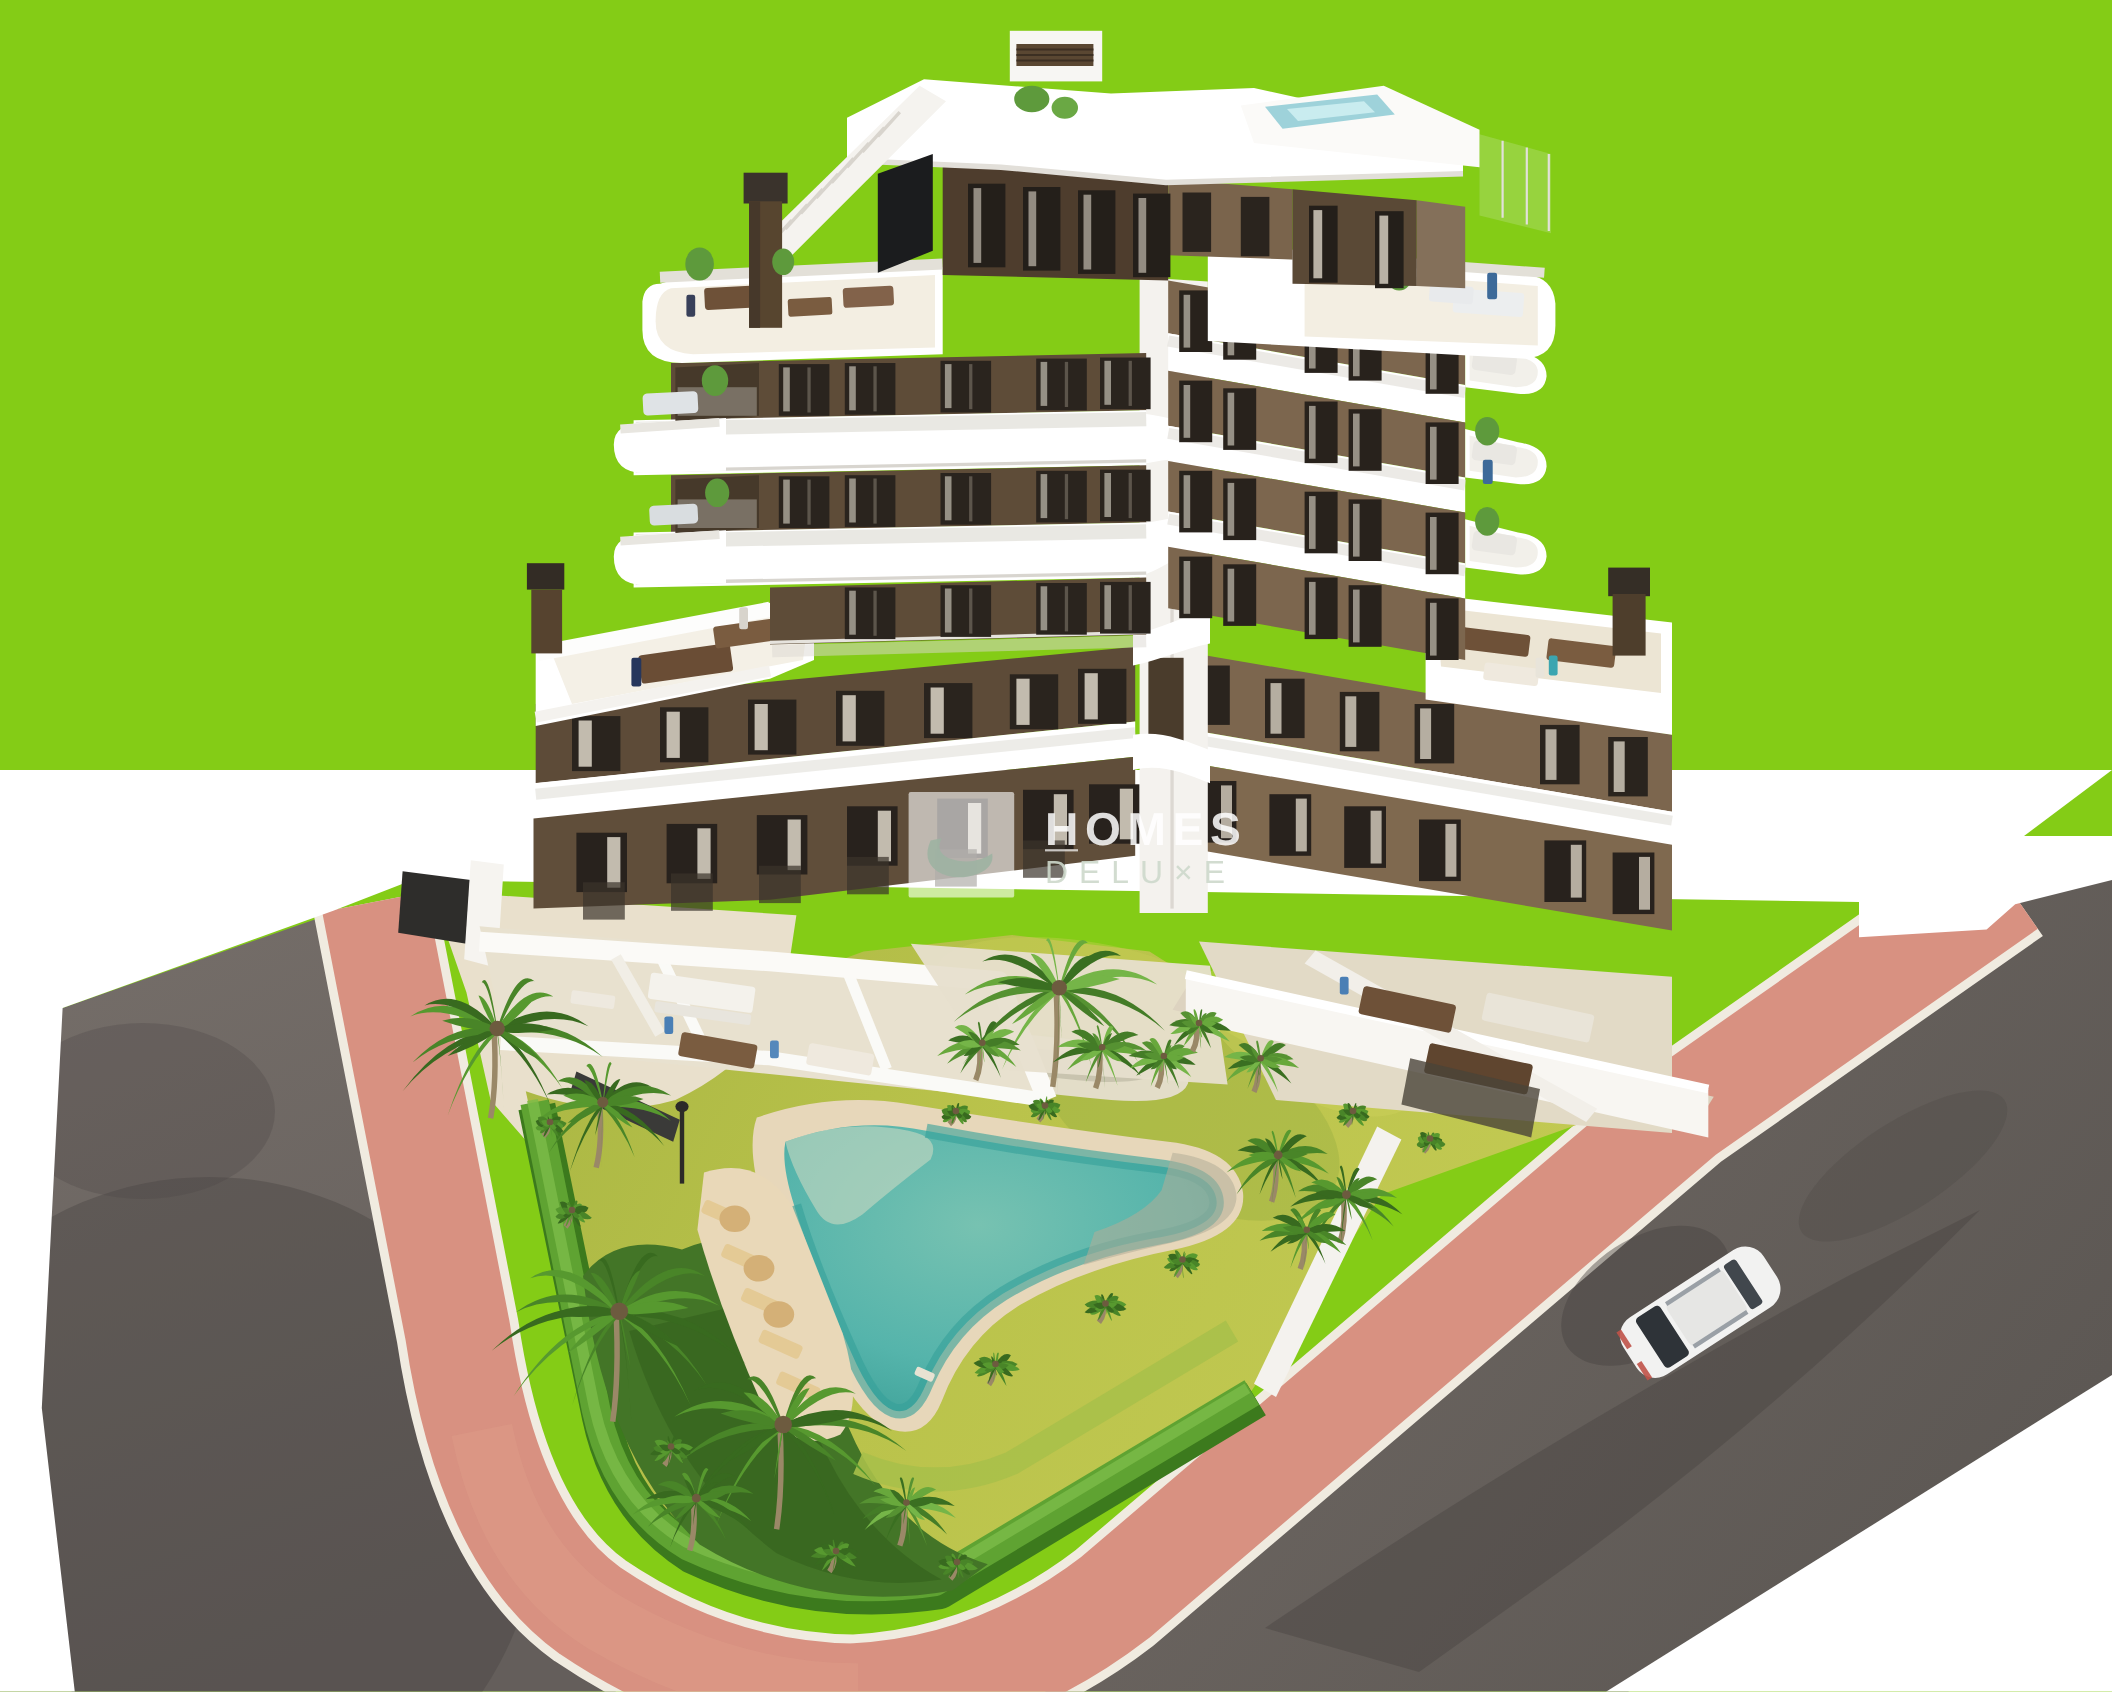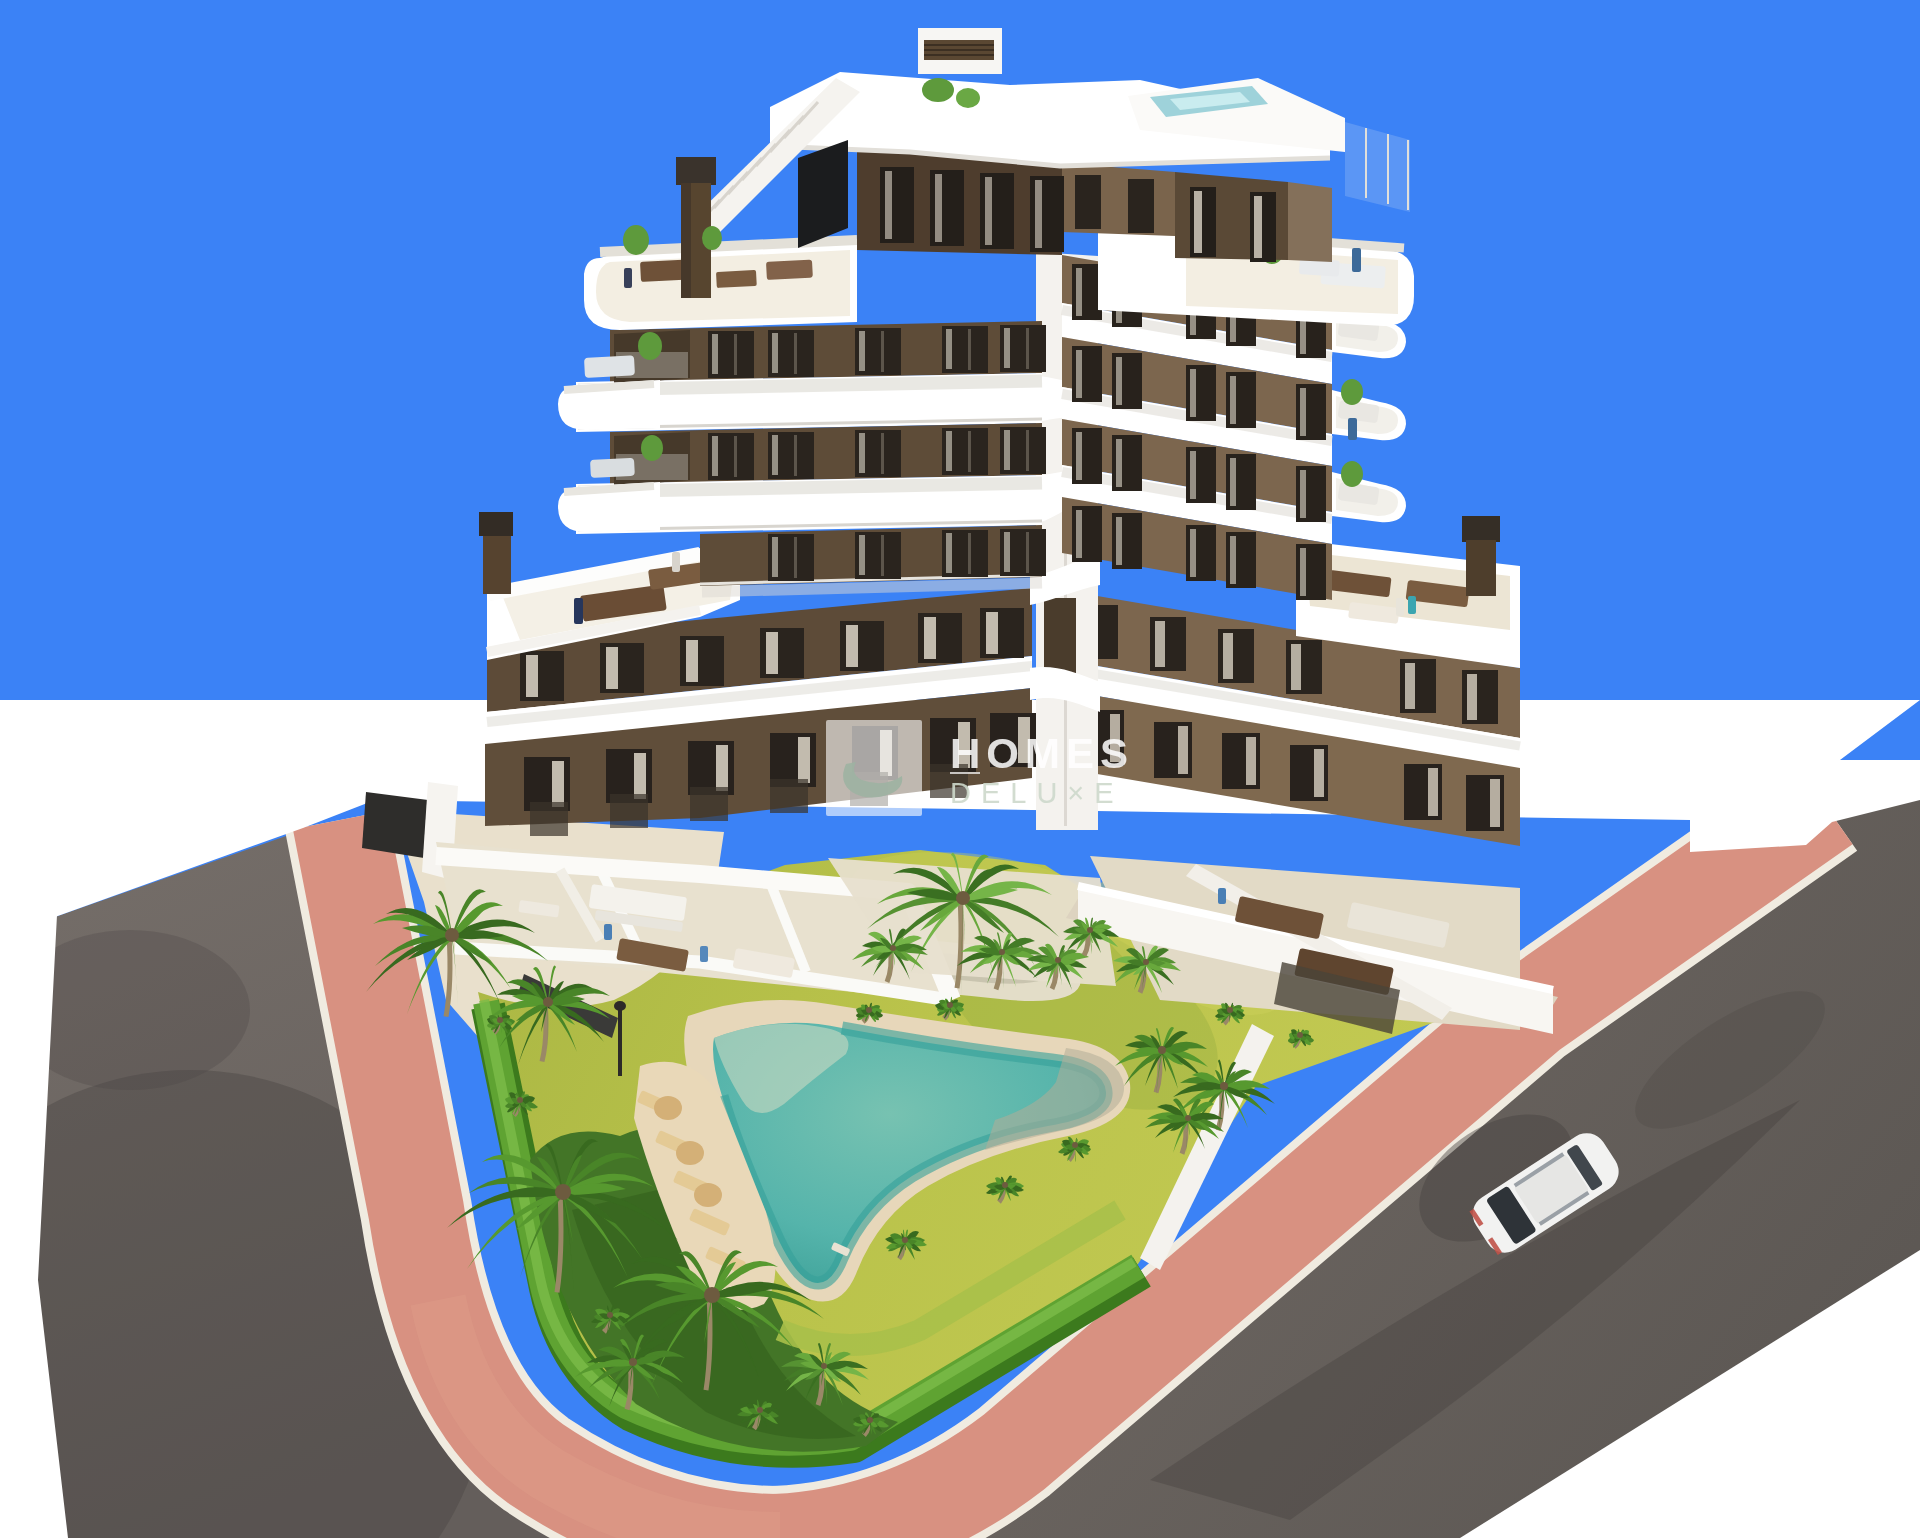--- a/index.html
+++ b/index.html
@@ -1,15 +1,15 @@
 <!DOCTYPE html>
 <html><head><meta charset="utf-8"><title>render</title>
 <style>
 html,body{margin:0;padding:0;background:#ffffff;font-family:"Liberation Sans",sans-serif;}
-#stage{position:relative;width:1920px;height:1538px;overflow:hidden;background:#3b82f6;}
+#stage{position:relative;width:1920px;height:1538px;overflow:hidden;background:#84cc16;}
 </style></head>
 <body>
 <div id="stage"><svg width="1920" height="1538" viewBox="0 0 1920 1538">
       <defs>
 <linearGradient id="roadL" x1="0" y1="0" x2="0.3" y2="1">
 <stop offset="0" stop-color="#756e69"></stop>
           <stop offset="1" stop-color="#645e5b"></stop>
 </linearGradient>
 <linearGradient id="roadR" x1="0" y1="0" x2="1" y2="0.6">
 <stop offset="0" stop-color="#726b66"></stop>

